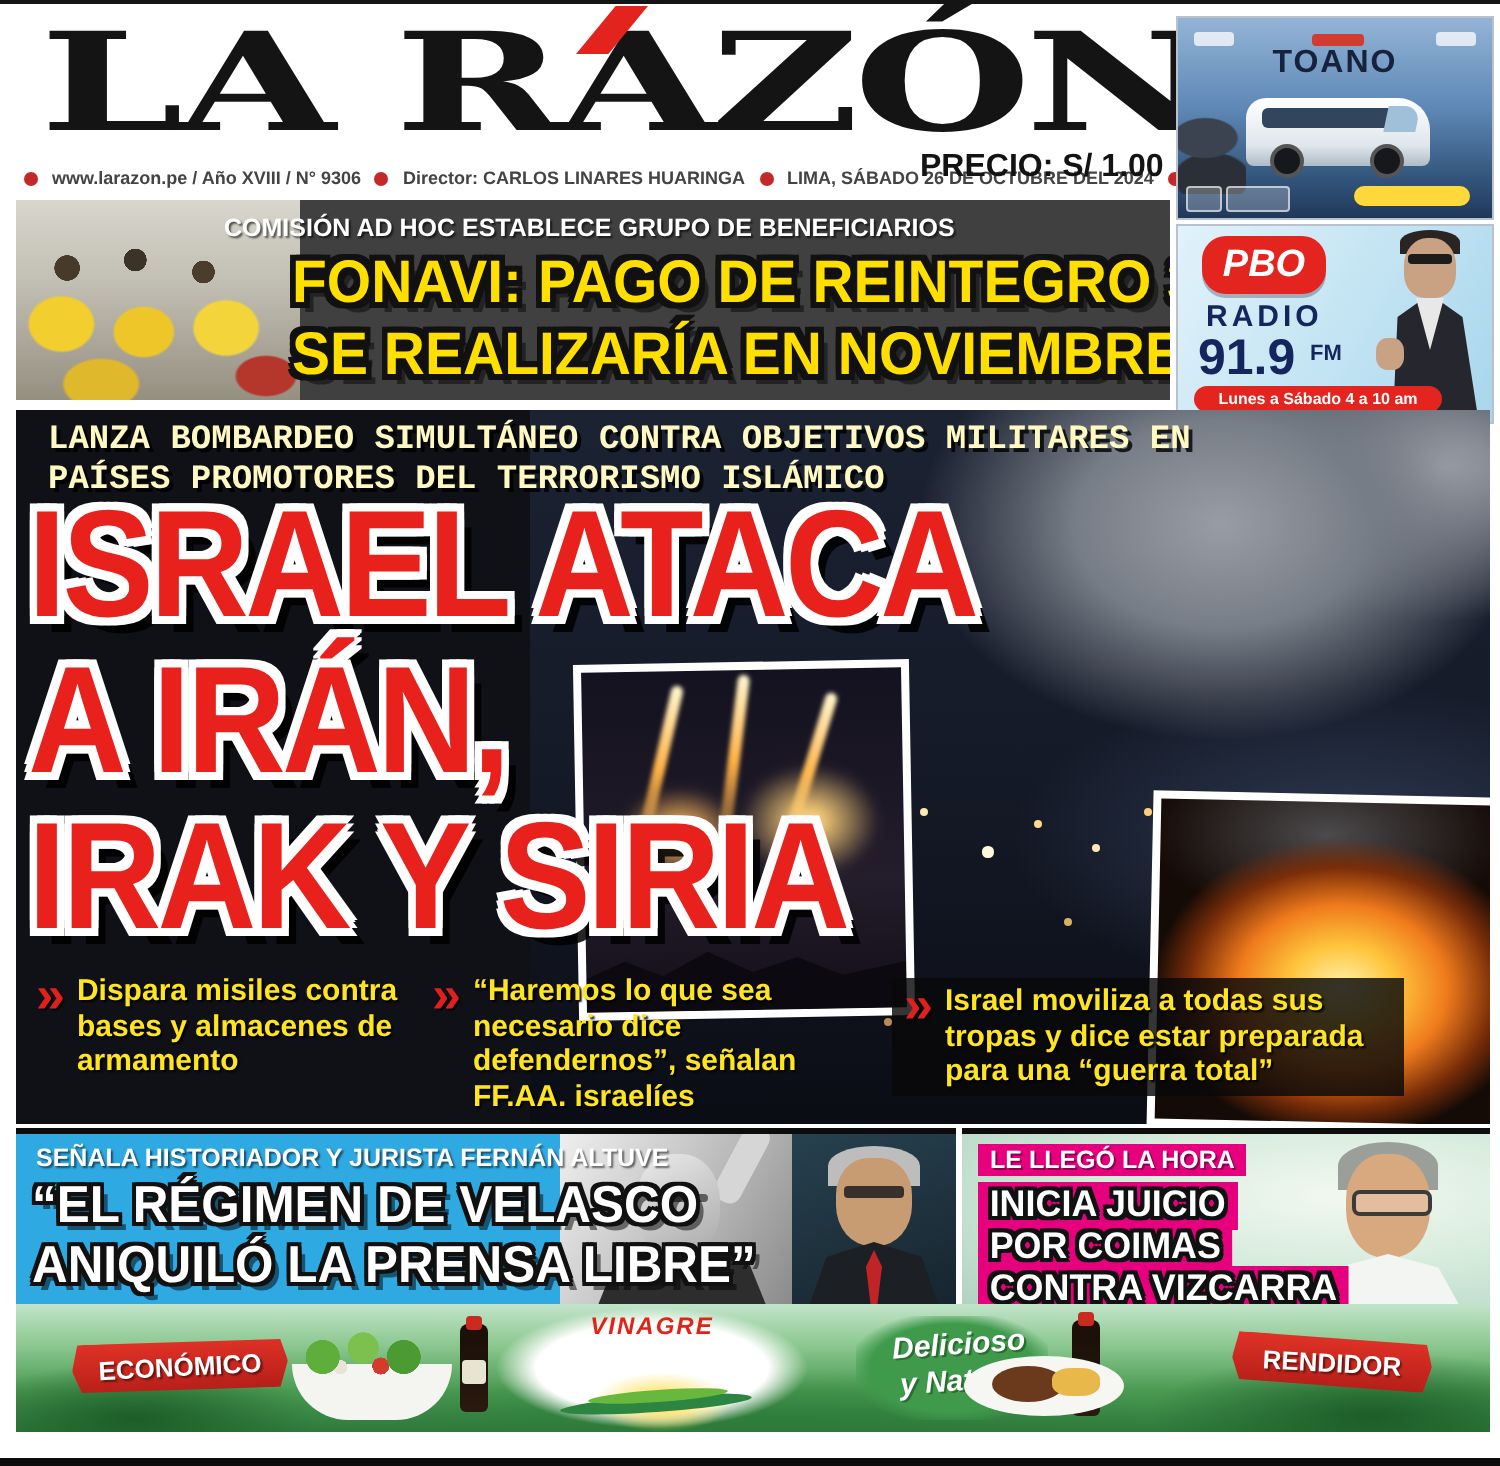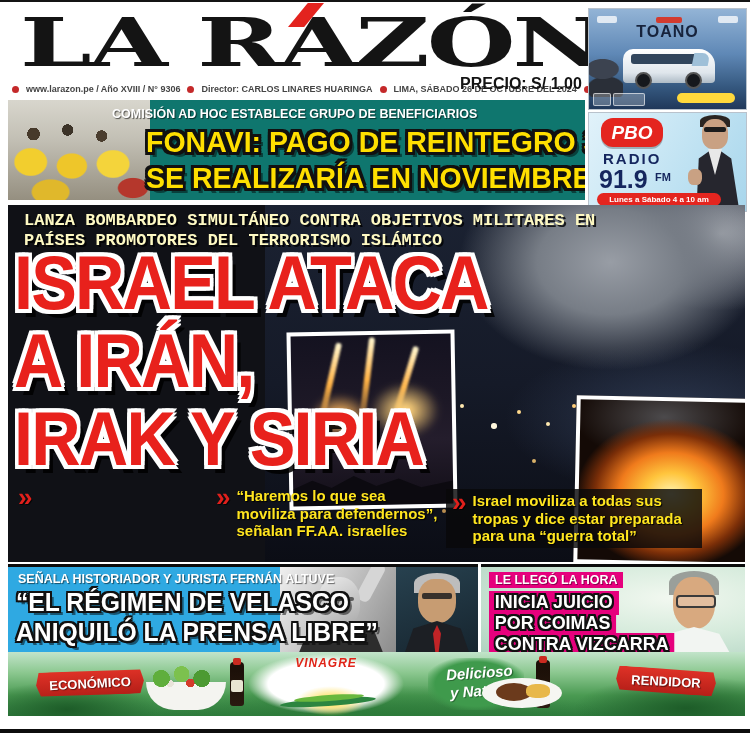--- a/index.html
+++ b/index.html
@@ -56,21 +56,21 @@
   #pbo-man{position:absolute;right:0;top:0;width:68px;height:98px;}
   #pbo-head{position:absolute;left:24px;top:6px;width:26px;height:30px;background:#c9a183;border-radius:45% 45% 40% 40%;}
   #pbo-hair{position:absolute;left:22px;top:2px;width:30px;height:12px;background:#2a2522;border-radius:50% 50% 0 0;}
   #pbo-glasses{position:absolute;left:26px;top:14px;width:22px;height:5px;background:#1c1c1c;border-radius:2px;}
   #pbo-suit{position:absolute;left:8px;top:34px;width:58px;height:64px;background:#26262e;
     clip-path:polygon(18% 100%,22% 18%,50% 0,78% 18%,92% 100%);}
   #pbo-shirt{position:absolute;left:30px;top:36px;width:14px;height:26px;background:#e8e8e8;clip-path:polygon(0 0,100% 0,50% 100%);}
   #pbo-thumb{position:absolute;left:10px;top:56px;width:14px;height:16px;background:#c9a183;border-radius:40%;}
 
   
-  #sec-fonavi{left:8px;top:100px;width:577px;height:100px;background:#0f766e;overflow:hidden;}
+  #sec-fonavi{left:8px;top:100px;width:577px;height:100px;background:#404040;overflow:hidden;}
   #fonavi-photo{position:absolute;left:0;top:0;width:142px;height:100px;
     background:
       radial-gradient(circle 9px at 18% 34%,#473a2b 70%,transparent 72%),
       radial-gradient(circle 8px at 42% 30%,#3c3328 70%,transparent 72%),
       radial-gradient(circle 8px at 66% 36%,#4a3d2e 70%,transparent 72%),
       radial-gradient(ellipse 26px 22px at 16% 62%,#f2ce2e 60%,transparent 66%),
       radial-gradient(ellipse 24px 20px at 45% 66%,#eec62a 60%,transparent 66%),
       radial-gradient(ellipse 26px 22px at 74% 64%,#f4d43b 60%,transparent 66%),
       radial-gradient(ellipse 30px 20px at 30% 92%,#e0b82b 60%,transparent 66%),
       radial-gradient(ellipse 24px 16px at 88% 88%,#b5372c 60%,transparent 66%),
@@ -293,24 +293,25 @@
     <div id="inset-fire"></div>
 
     <div class="main-kicker" id="mk1">LANZA BOMBARDEO SIMULTÁNEO CONTRA OBJETIVOS MILITARES EN</div>
     <div class="main-kicker" id="mk2">PAÍSES PROMOTORES DEL TERRORISMO ISLÁMICO</div>
     <div class="main-hl" id="mh1">ISRAEL ATACA</div>
     <div class="main-hl" id="mh2">A IRÁN,</div>
     <div class="main-hl" id="mh3">IRAK Y SIRIA</div>
 
     <div class="bullet" id="b1">
       <span class="chev">»</span>
+      <span class="btext">Dispara misiles contra bases y almacenes de armamento</span>
     </div>
     <div class="bullet" id="b2">
       <span class="chev">»</span>
-      <span class="btext">“Haremos lo que sea moviliza para defendernos”, señalan FF.AA. israelíes</span>
+      <span class="btext">“Haremos lo que sea necesario dice defendernos”, señalan FF.AA. israelíes</span>
     </div>
     <div class="bullet" id="b3">
       <span class="chev">»</span>
       <span class="btext">Israel moviliza a todas sus tropas y dice estar preparada para una “guerra total”</span>
     </div>
   </div>
 
   <div class="abs" id="sec-velasco">
     <div id="pixels"></div>
     <div id="ph-velasco">

